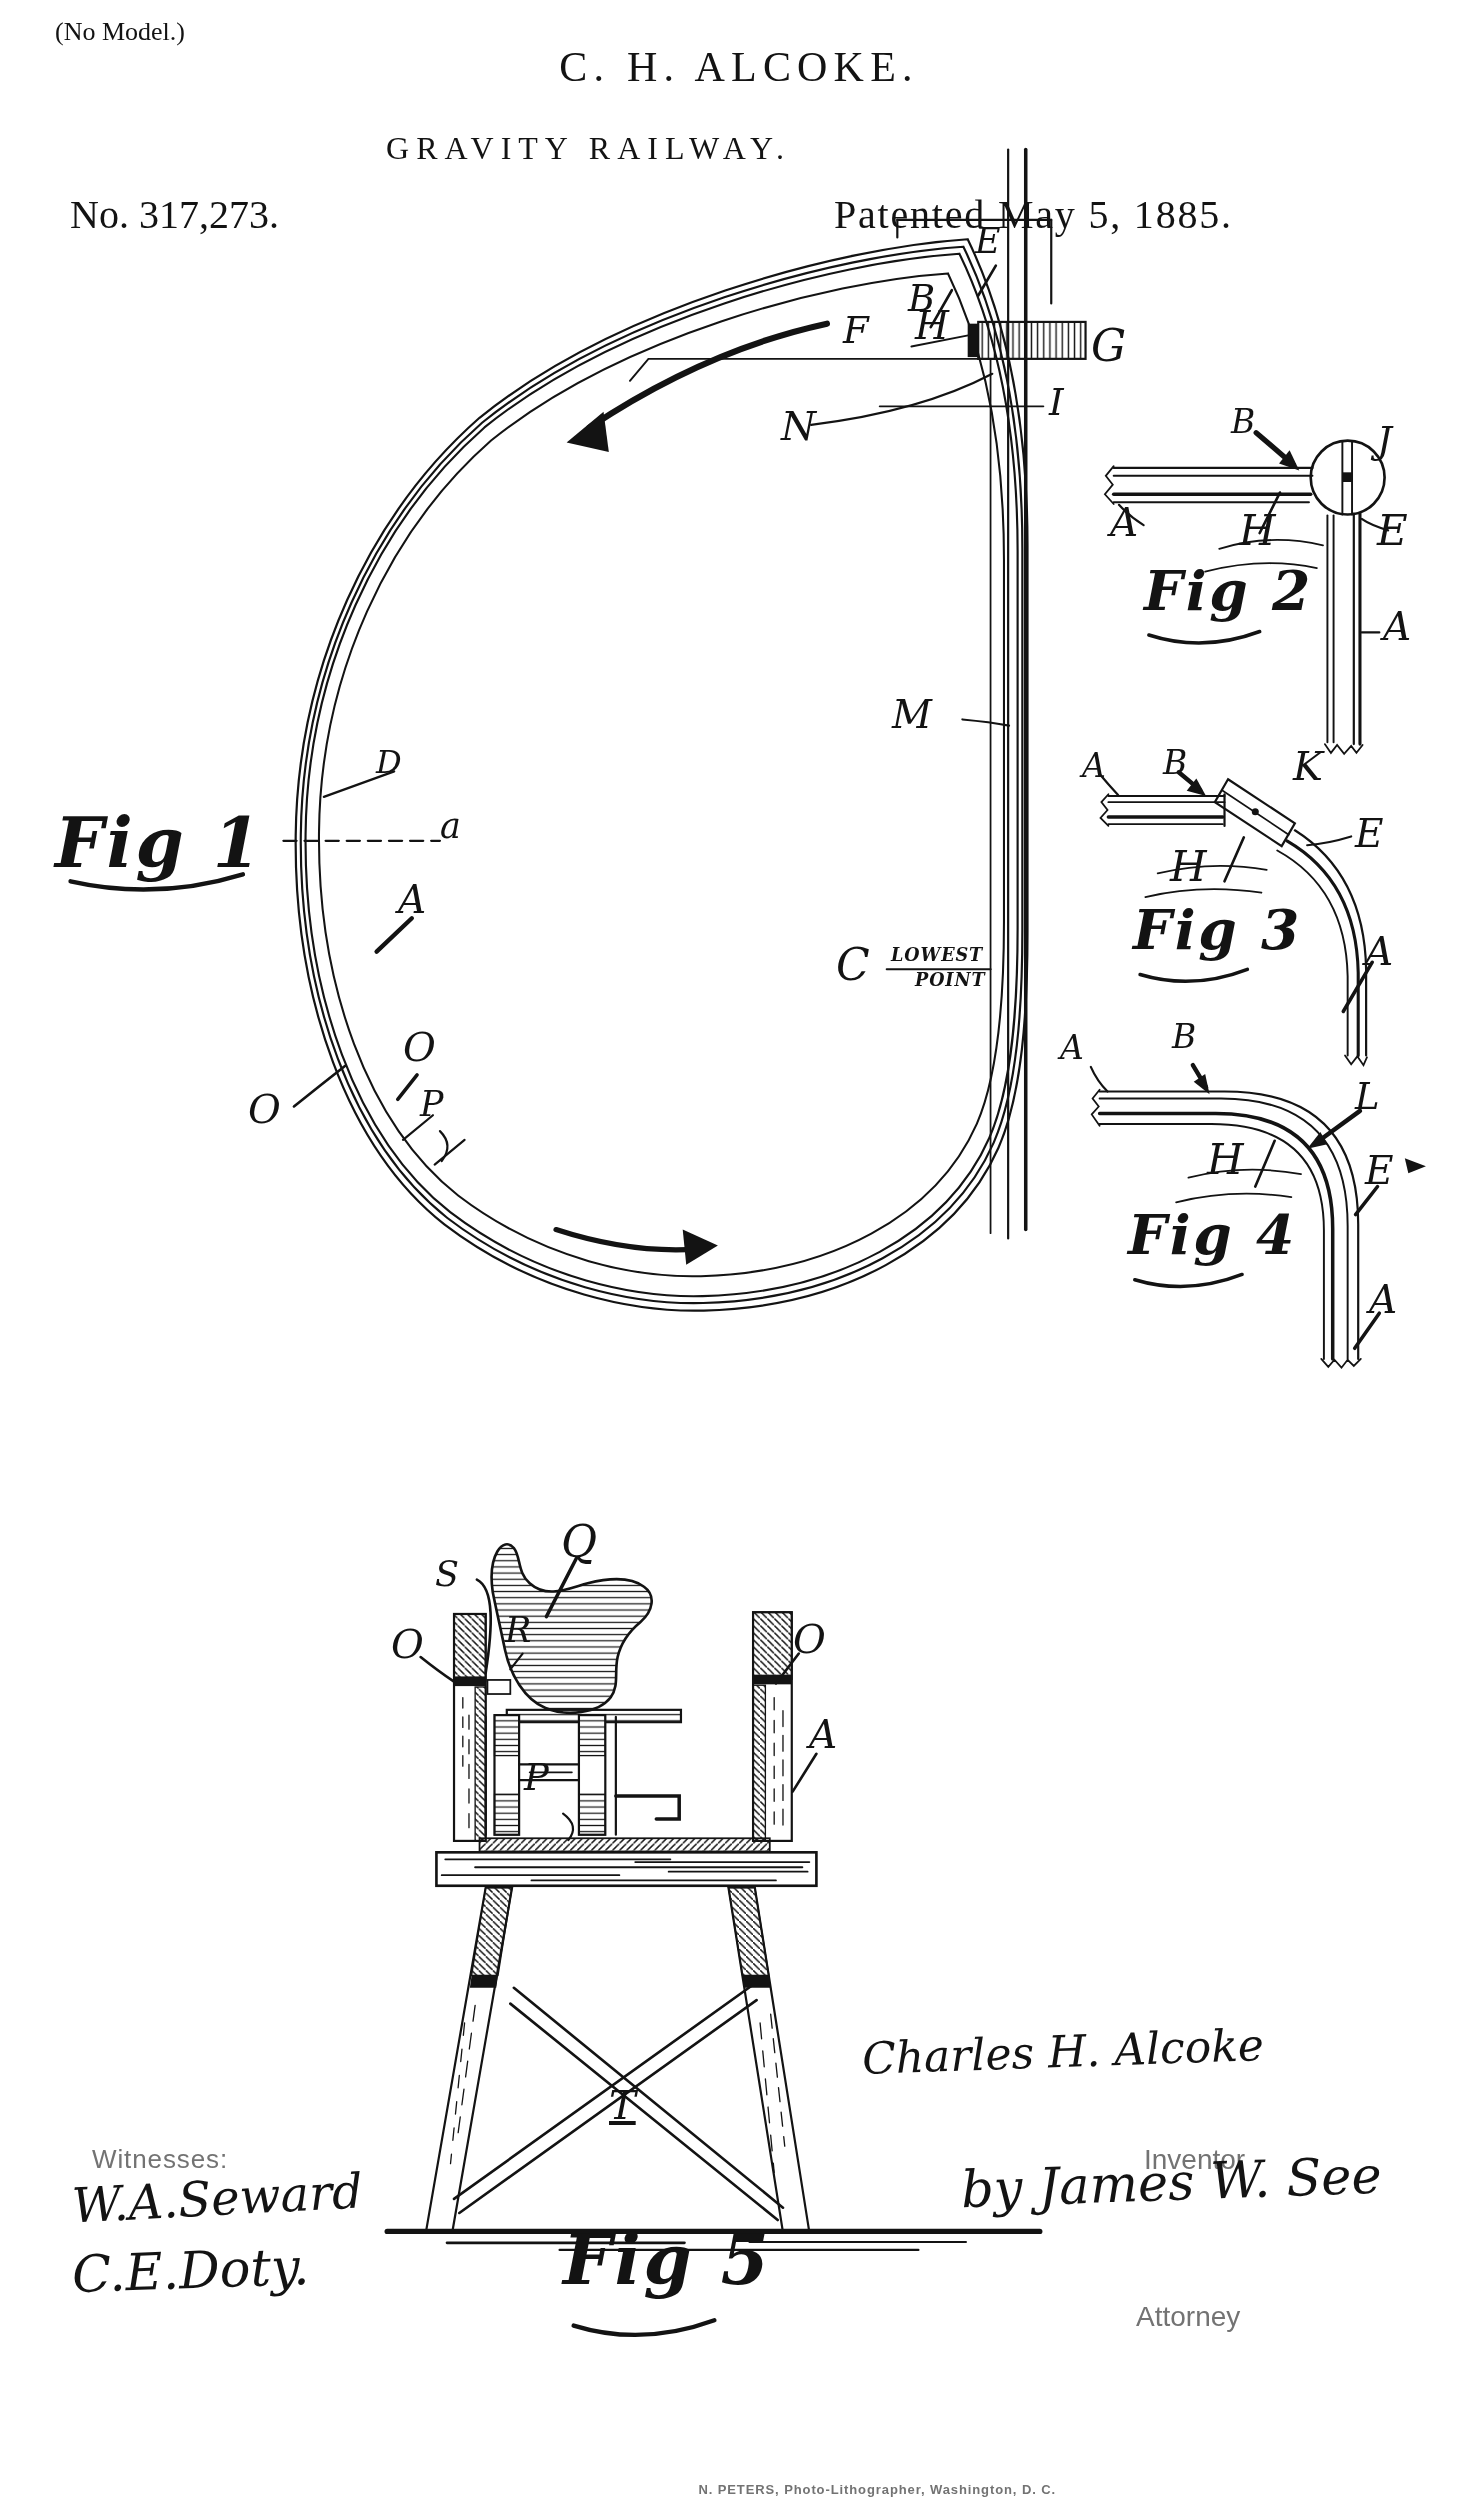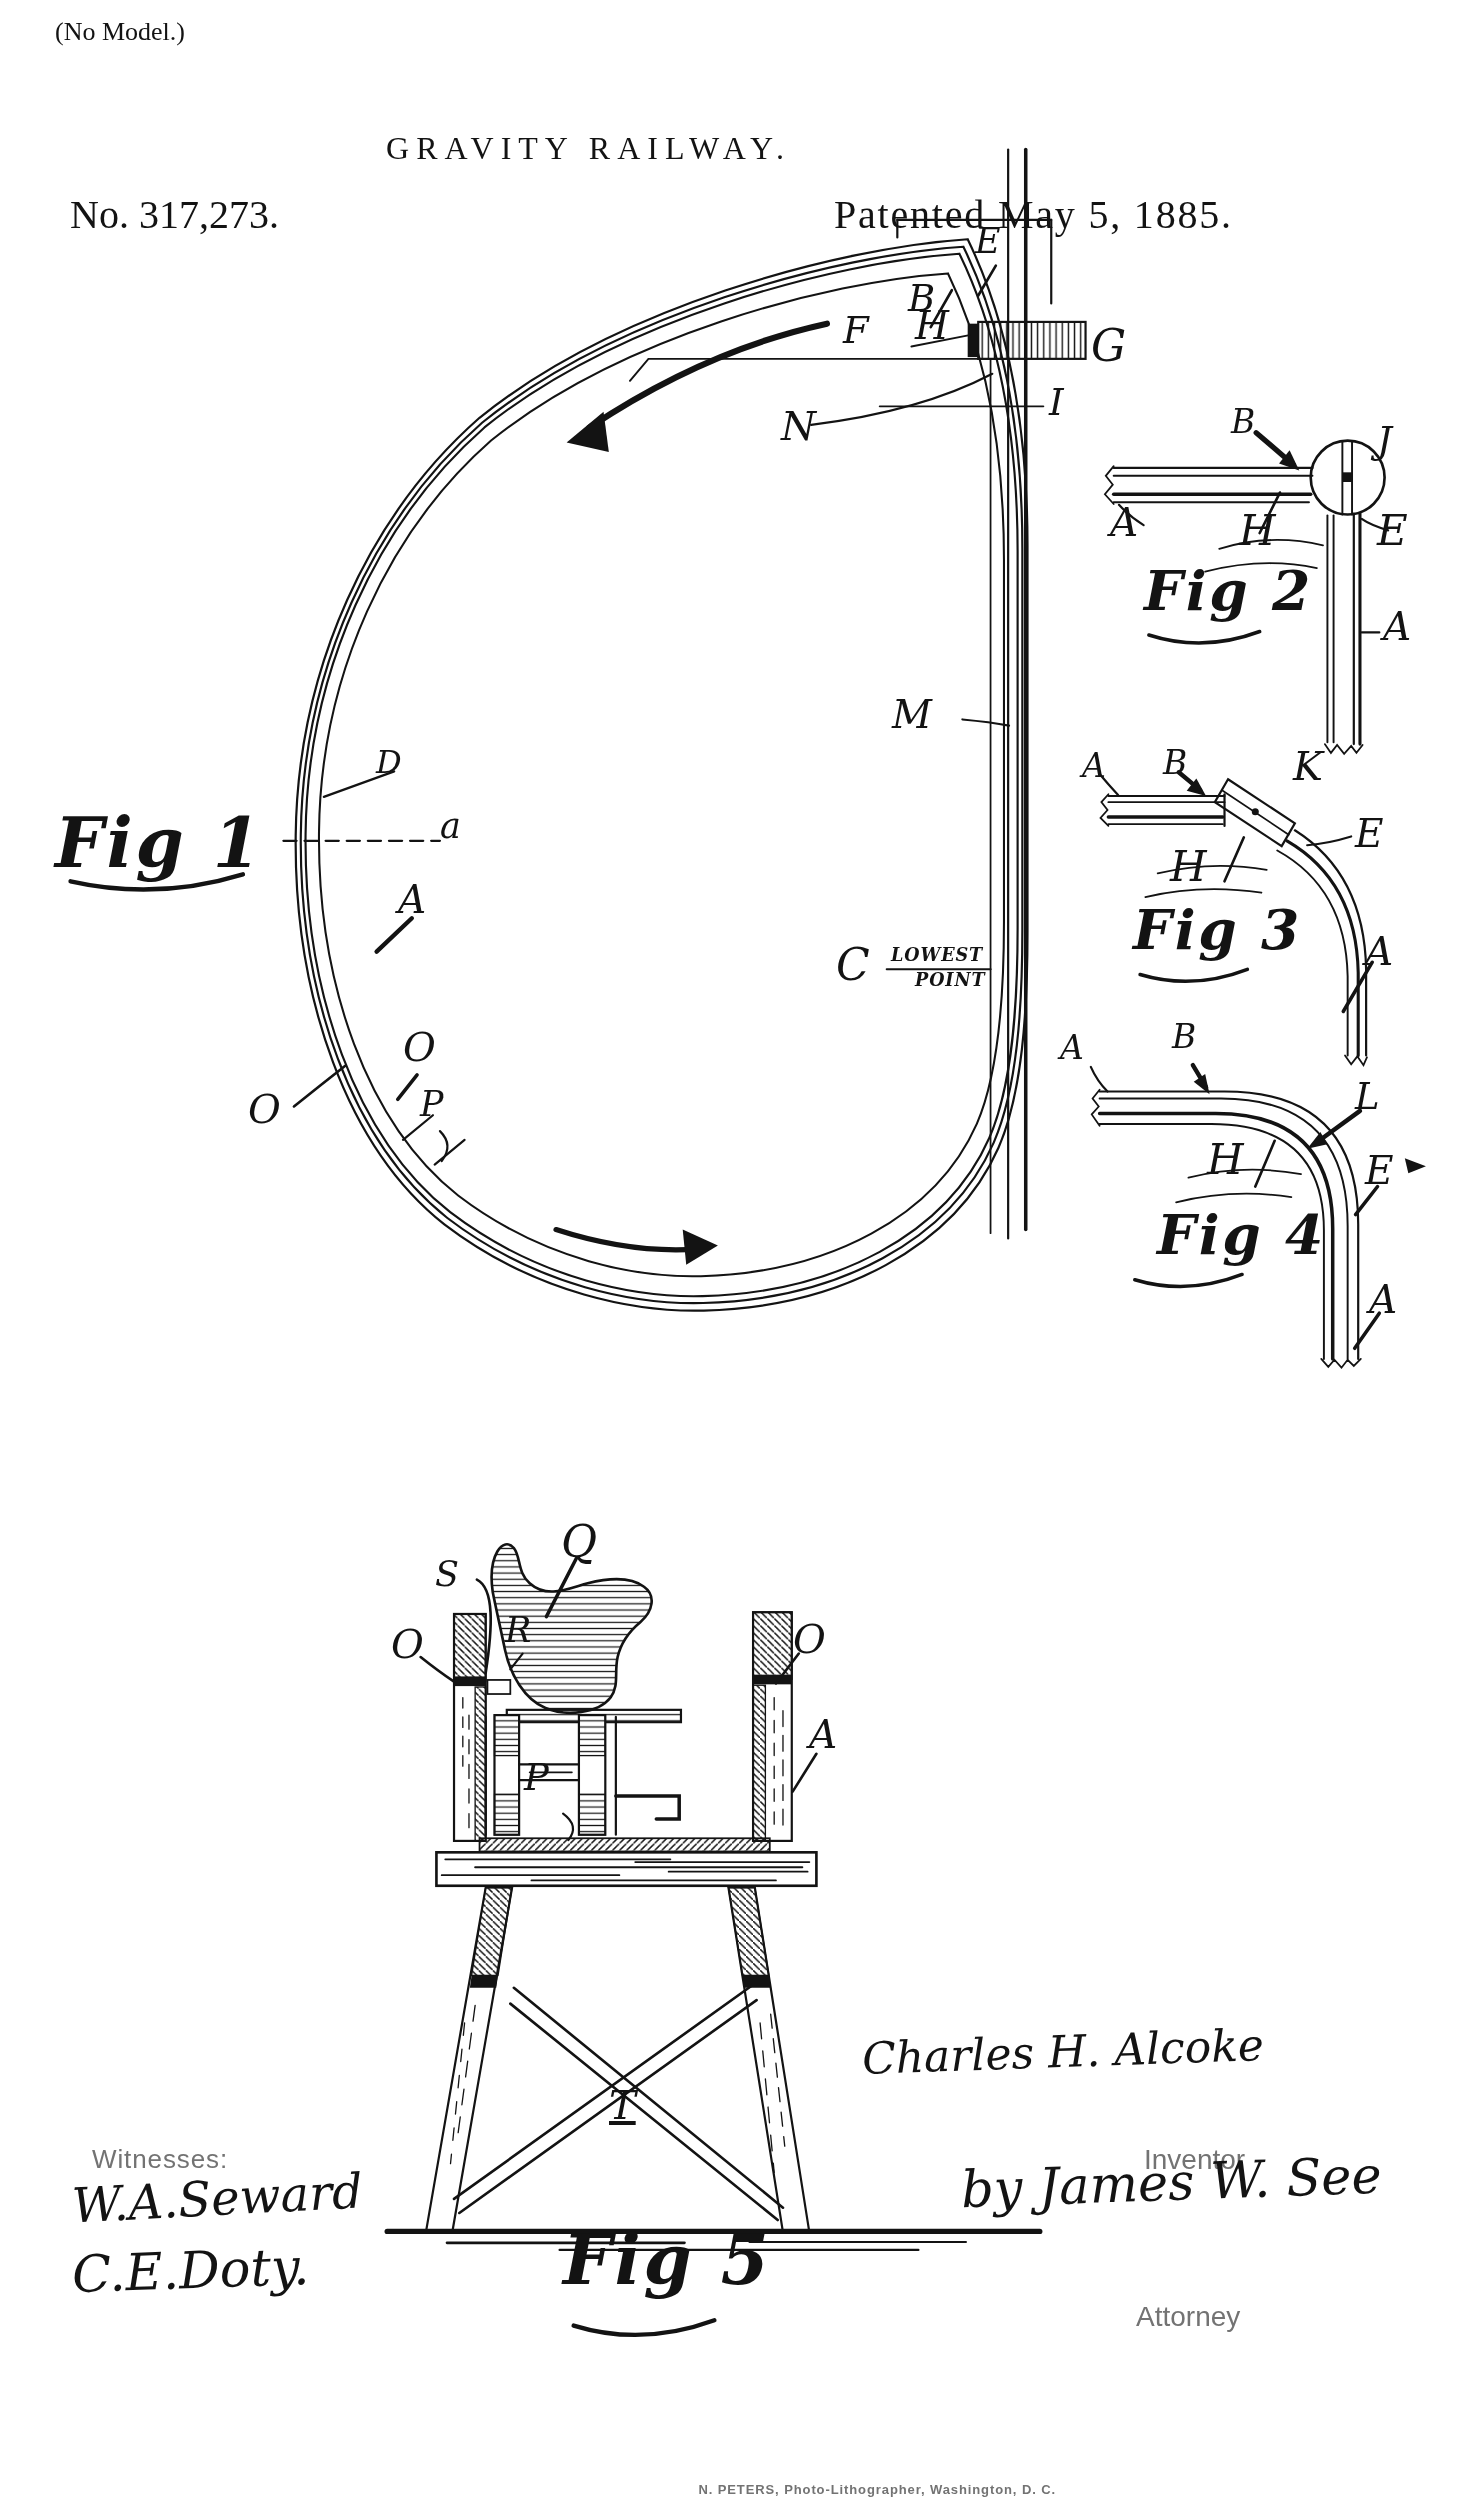--- a/index.html
+++ b/index.html
@@ -224,20 +224,21 @@
     <path d="M 440 2537 H 1182" stroke-width="6"></path>
     <path d="M 508 2550 H 778" stroke-width="3"></path>
     <path d="M 636 2558 H 1044" stroke-width="2.5"></path>
     <path d="M 852 2549 H 1098" stroke-width="2.5"></path>
 
     <path d="M 652 2644 Q 730 2668 812 2638" stroke-width="5"></path>
   </g>
 </svg>
 
   <span class="ser" style="left:55px;top:19.4px;font-size:26px;">(No Model.)</span>
+  <span class="ser" style="left:0;top:46px;width:1478px;text-align:center;font-size:42px;letter-spacing:6.2px;">C. H. ALCOKE.</span>
   <span class="ser" style="left:0;top:132px;width:1177px;text-align:center;font-size:32px;letter-spacing:7px;">GRAVITY RAILWAY.</span>
   <span class="ser" style="left:70px;top:195px;font-size:40px;">No. 317,273.</span>
   <span class="ser" style="left:834px;top:195px;font-size:40px;letter-spacing:1.8px;">Patented May 5, 1885.</span>
 
   <span class="figcap" style="left:55px;top:796px;font-size:69px;margin-top:12px;">Fig 1</span>
   <span class="lbl" style="left:975px;top:224px;font-size:35px;">E</span>
   <span class="lbl" style="left:908px;top:280px;font-size:37px;">B</span>
   <span class="lbl" style="left:915px;top:306px;font-size:39px;">H</span>
   <span class="lbl" style="left:843px;top:312px;font-size:37px;">F</span>
   <span class="lbl" style="left:1091px;top:324px;font-size:44px;">G</span>
@@ -263,21 +264,21 @@
   <span class="lbl" style="left:1383px;top:607px;font-size:39px;">A</span>
 
   <span class="figcap" style="left:1133px;top:902px;font-size:55px;">Fig 3</span>
   <span class="lbl" style="left:1082px;top:749px;font-size:33px;">A</span>
   <span class="lbl" style="left:1163px;top:746px;font-size:33px;">B</span>
   <span class="lbl" style="left:1293px;top:746px;font-size:40px;">K</span>
   <span class="lbl" style="left:1355px;top:814px;font-size:39px;">E</span>
   <span class="lbl" style="left:1170px;top:846px;font-size:42px;">H</span>
   <span class="lbl" style="left:1365px;top:932px;font-size:39px;">A</span>
 
-  <span class="figcap" style="left:1157px;top:1207px;font-size:55px;font-style:italic;">Fig 4</span>
+  <span class="figcap" style="left:1128px;top:1207px;font-size:55px;font-style:italic;">Fig 4</span>
   <span class="lbl" style="left:1060px;top:1031px;font-size:33px;">A</span>
   <span class="lbl" style="left:1172px;top:1020px;font-size:33px;">B</span>
   <span class="lbl" style="left:1355px;top:1078px;font-size:37px;">L</span>
   <span class="lbl" style="left:1207px;top:1139px;font-size:42px;">H</span>
   <span class="lbl" style="left:1365px;top:1151px;font-size:39px;">E</span>
   <span class="lbl" style="left:1369px;top:1280px;font-size:39px;">A</span>
 
   <span class="figcap" style="left:563px;top:2225px;font-size:69px;">Fig 5</span>
   <span class="lbl" style="left:435px;top:1557px;font-size:35px;">S</span>
   <span class="lbl" style="left:561px;top:1520px;font-size:44px;">Q</span>

